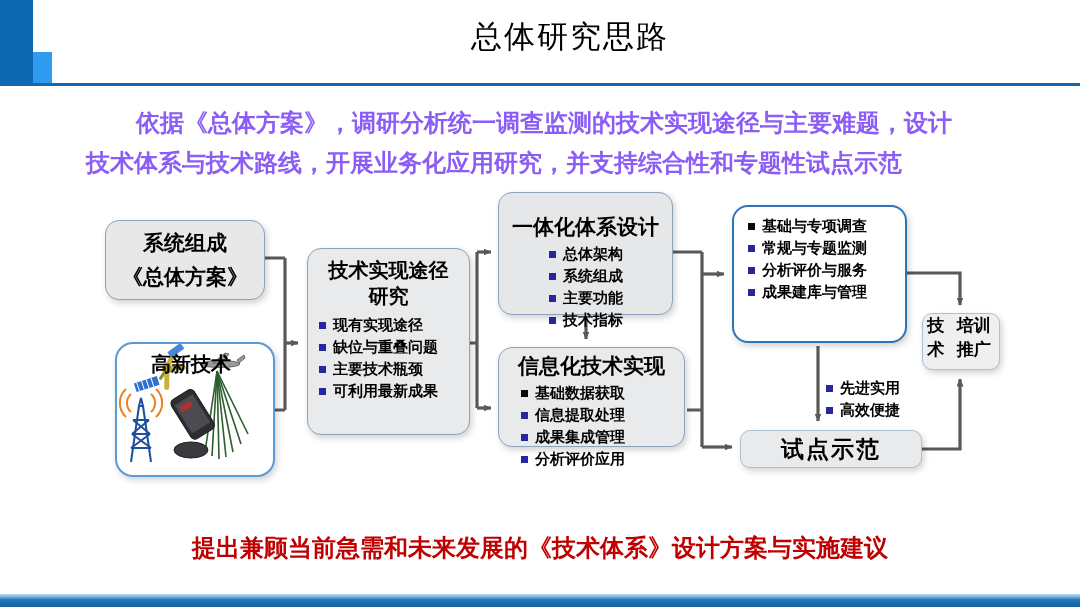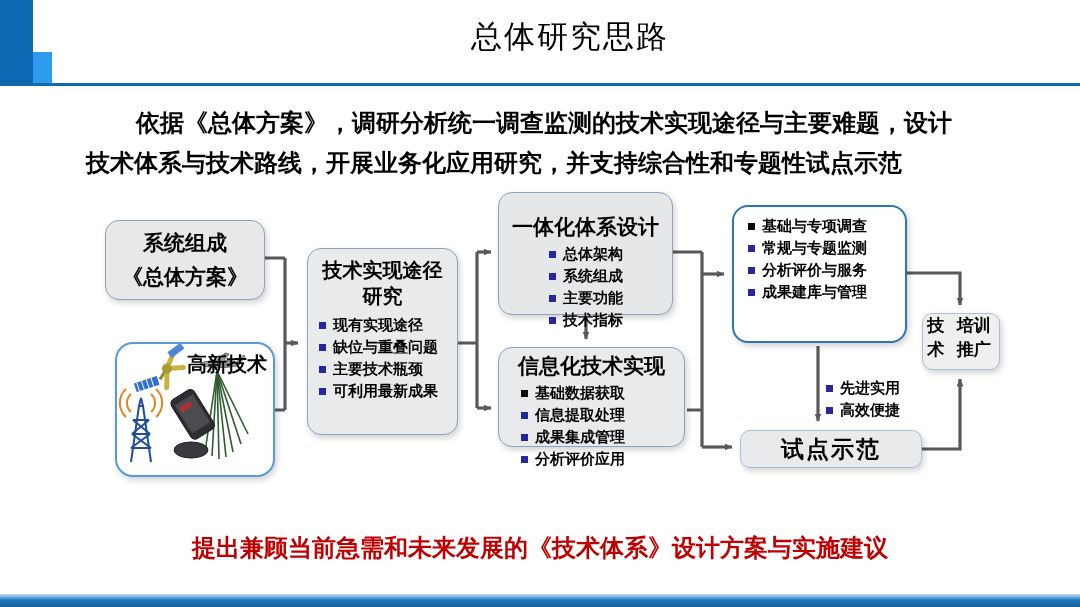--- a/index.html
+++ b/index.html
@@ -7,38 +7,38 @@
     position:relative;width:1080px;height:607px;background:#ffffff;overflow:hidden;
     font-family:"Liberation Sans","DejaVu Sans",sans-serif;color:#000;
   }
   
   .corner-dark{position:absolute;left:0;top:0;width:33px;height:85px;background:#0D68B1;}
   .corner-light{position:absolute;left:33px;top:52px;width:19px;height:31px;background:#2E9BEF;}
   .header-rule{position:absolute;left:0;top:83px;width:1080px;height:3px;background:#1368AE;}
   .page-title{position:absolute;top:16px;left:0;right:0;text-align:center;padding-left:60px;
     font-size:31px;font-weight:500;letter-spacing:2px;}
   
-  .intro{position:absolute;top:103px;left:86px;width:910px;color:#000000;
+  .intro{position:absolute;top:103px;left:86px;width:910px;color:#8b5cf6;
     font-size:24px;font-weight:700;line-height:40px;}
   .intro .l1{padding-left:50px;}
   
   .box{position:absolute;box-sizing:border-box;background:#E9EAEC;border:1.5px solid #8CA3BE;
     border-radius:14px;box-shadow:2px 3px 6px rgba(0,0,0,.18);}
   .box-title{font-weight:700;text-align:center;line-height:28px;}
   ul.blist{list-style:none;margin:2px 0 0 0;padding:0;}
   ul.blist li{display:flex;align-items:center;gap:7px;font-size:15px;font-weight:700;line-height:22px;}
   ul.blist li::before{content:"";width:7px;height:7px;background:#2626A0;flex:none;}
   ul.blist.first-black li:first-child::before{background:#0a0a0a;}
   
   .b-survey{left:105px;top:220px;width:160px;height:80px;background:#E8E8E8;
     display:flex;flex-direction:column;justify-content:space-evenly;}
   .b-survey div{font-size:21px;font-weight:700;text-align:center;line-height:26px;}
   .b-hightech{left:115px;top:342px;width:160px;height:135px;background:#fff;border:2px solid #5B9BD5;border-radius:18px;}
-  .ht-title{position:absolute;top:7px;left:34px;right:6px;text-align:right;font-size:20px;font-weight:700;}
-  .b-pathway{left:307px;top:248px;width:151px;height:187px;padding-top:8px;}
+  .ht-title{position:absolute;top:7px;left:34px;right:6px;text-align:left;font-size:20px;font-weight:700;}
+  .b-pathway{left:307px;top:248px;width:163px;height:187px;padding-top:8px;}
   .b-pathway .box-title{font-size:20px;line-height:26px;}
   .b-pathway ul{margin-left:11px;margin-top:5px;}
   .b-pathway li{line-height:23px;}
   .b-integrated{left:498px;top:192px;width:175px;height:123px;background:#E6E7E9;padding-top:20px;}
   .b-integrated .box-title{font-size:21px;}
   .b-integrated ul{margin-left:50px;}
   .b-info{left:498px;top:347px;width:187px;height:100px;padding-top:4px;}
   .b-info .box-title{font-size:21px;}
   .b-info ul{margin-left:22px;}
   .b-oper{left:732px;top:205px;width:175px;height:138px;background:#fff;border:2px solid #2E75B6;border-radius:16px;padding-top:6px;}

